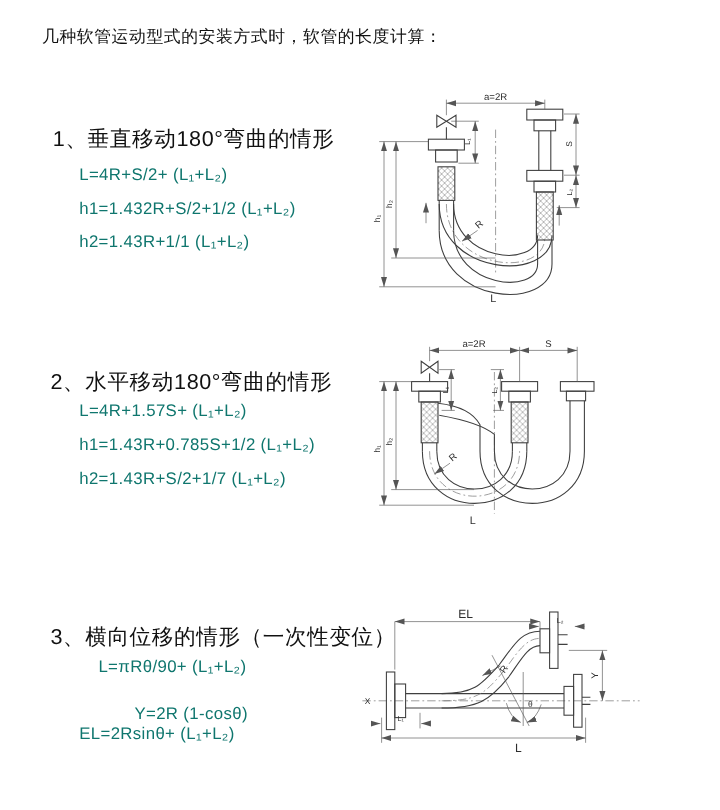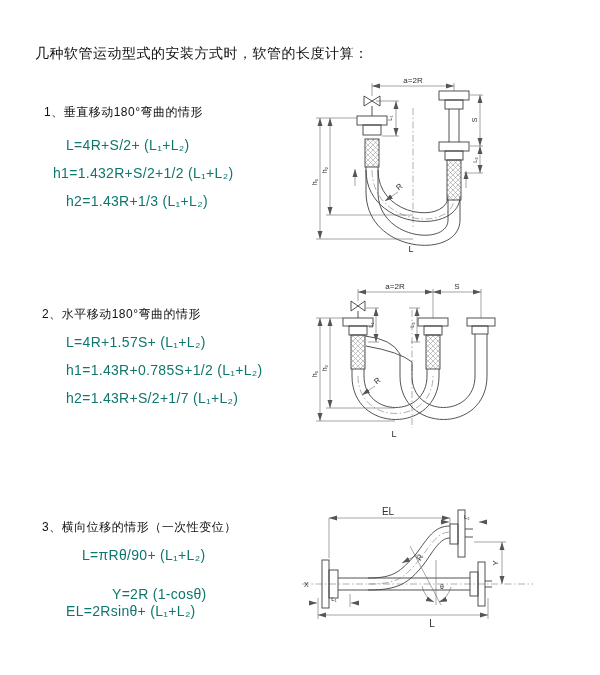--- a/index.html
+++ b/index.html
@@ -1,22 +1,22 @@
 <!DOCTYPE html>
 <html><head>
 <meta charset="utf-8">
 <style>
   html,body{margin:0;padding:0;}
   body{
     width:600px;height:675px;position:relative;background:#ffffff;
     font-family:"Liberation Sans","DejaVu Sans",sans-serif;color:#1c1c1c;overflow:hidden;
   }
   .abs{position:absolute;}
-  .title{font-size:14px;font-weight:500;letter-spacing:.5px;color:#111;margin-top:23px;}
-  .heading{font-size:12px;font-weight:500;letter-spacing:.5px;color:#111;}
+  .title{font-size:14px;font-weight:500;letter-spacing:.5px;color:#111;}
+  .heading{font-size:18px;font-weight:500;letter-spacing:.5px;color:#111;}
   .formula{font-size:14px;letter-spacing:.3px;color:#0f766e;}
   svg{display:block;}
   svg text{font-family:"Liberation Sans","DejaVu Sans",sans-serif;fill:#2e2e2e;stroke:none;}
   .part{stroke:#3f3f3f;stroke-width:0.9;fill:none;}
   .braid{stroke:#3f3f3f;stroke-width:0.9;fill:url(#braidpat);}
   .dim{stroke:#5a5a5a;stroke-width:0.55;fill:none;}
   .cl{stroke:#787878;stroke-width:0.6;fill:none;stroke-dasharray:7 2.5 1.5 2.5;}
   .lbl{font-size:8px;}
   .lbl7{font-size:7px;}
   .lbl6{font-size:6px;}
@@ -24,22 +24,22 @@
   .lbl10{font-size:10px;}
 </style>
 </head>
 <body>
 
 <div class="abs title" style="left:35px;top:22px;">几种软管运动型式的安装方式时，软管的长度计算：</div>
 
 <div>
   <div class="abs heading" style="left:44px;top:104px;">1、垂直移动180°弯曲的情形</div>
   <div class="abs formula" style="left:66px;top:137px;">L=4R+S/2+ (L₁+L₂)</div>
-  <div class="abs formula" style="left:53px;top:165px;">h1=1.432R+S/2+1/2 (L₁+L₂)</div>
-  <div class="abs formula" style="left:66px;top:193px;">h2=1.43R+1/3 (L₁+L₂)</div>
+  <div class="abs formula" style="left:66px;top:165px;">h1=1.432R+S/2+1/2 (L₁+L₂)</div>
+  <div class="abs formula" style="left:66px;top:193px;">h2=1.43R+1/1 (L₁+L₂)</div>
 </div>
 
 <svg class="abs" style="left:308px;top:70px;" width="285" height="192" viewBox="0 0 285 192">
   <defs>
     <pattern id="braidpat" width="5" height="5" patternUnits="userSpaceOnUse">
       <path d="M0,5 L5,0 M0,0 L5,5" stroke="#8a8a8a" stroke-width="0.5"></path>
     </pattern>
     <marker id="ar" viewBox="0 0 10 10" refX="9" refY="5" markerWidth="9" markerHeight="9" markerUnits="userSpaceOnUse" orient="auto-start-reverse">
       <path d="M0,2.2 L9,5 L0,7.8 Z" fill="#555"></path>
     </marker>

